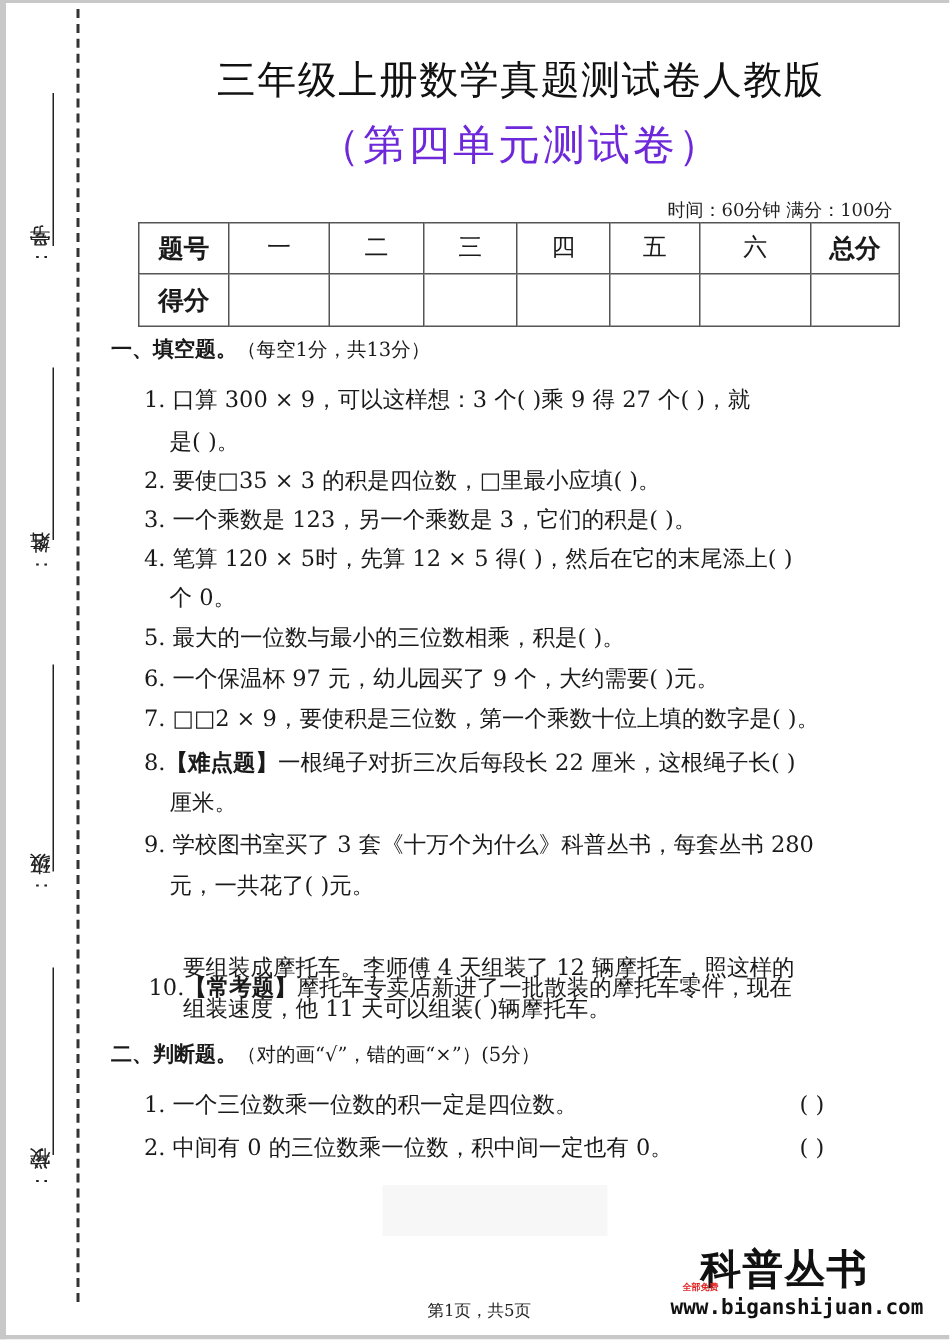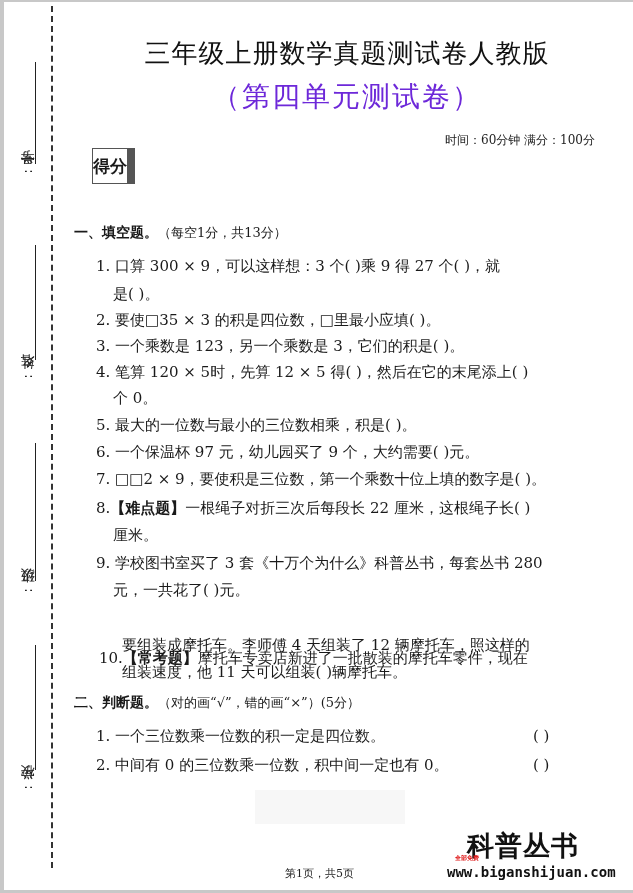--- a/index.html
+++ b/index.html
@@ -97,20 +97,30 @@
 
 <div class="margin-line" style="top:645px;height:125px;"></div>
 <div class="margin-label" style="top:784px;">学校:</div>
 
 <div class="title">三年级上册数学真题测试卷人教版</div>
 <div class="subtitle">（第四单元测试卷）</div>
 <div class="meta">时间：60分钟  满分：100分</div>
 
 <table class="score">
   <tbody>
+      <tr class="r1">
+    <td class="hdr" style="width:59px;">题号</td>
+    <td style="width:66px;">一</td>
+    <td style="width:62px;">二</td>
+    <td style="width:61px;">三</td>
+    <td style="width:61px;">四</td>
+    <td style="width:59px;">五</td>
+    <td style="width:73px;">六</td>
+    <td class="hdr" style="width:58px;">总分</td>
+  </tr>
   <tr class="r2">
     <td class="hdr">得分</td>
     <td></td>
     <td></td>
     <td></td>
     <td></td>
     <td></td>
     <td></td>
     <td></td>
   </tr>

